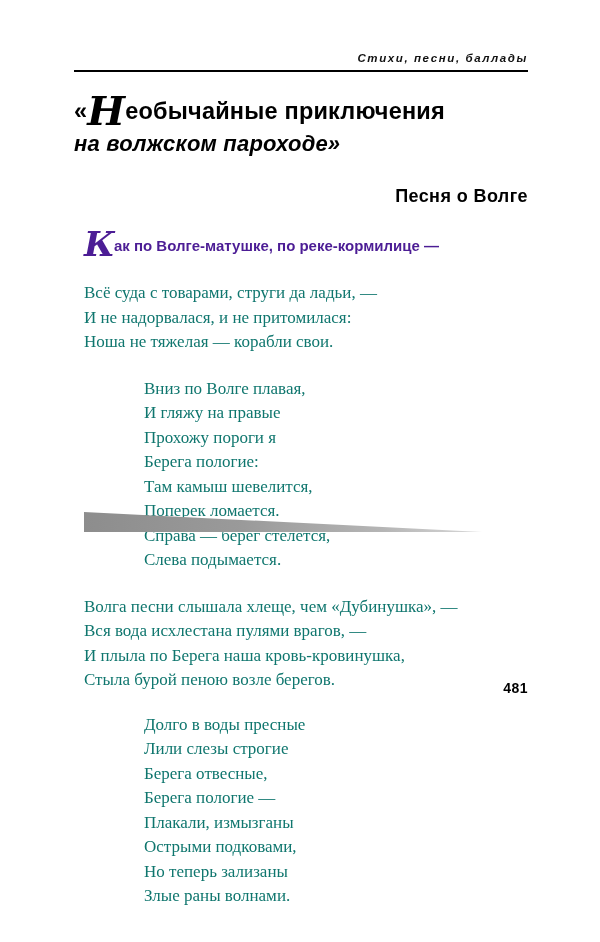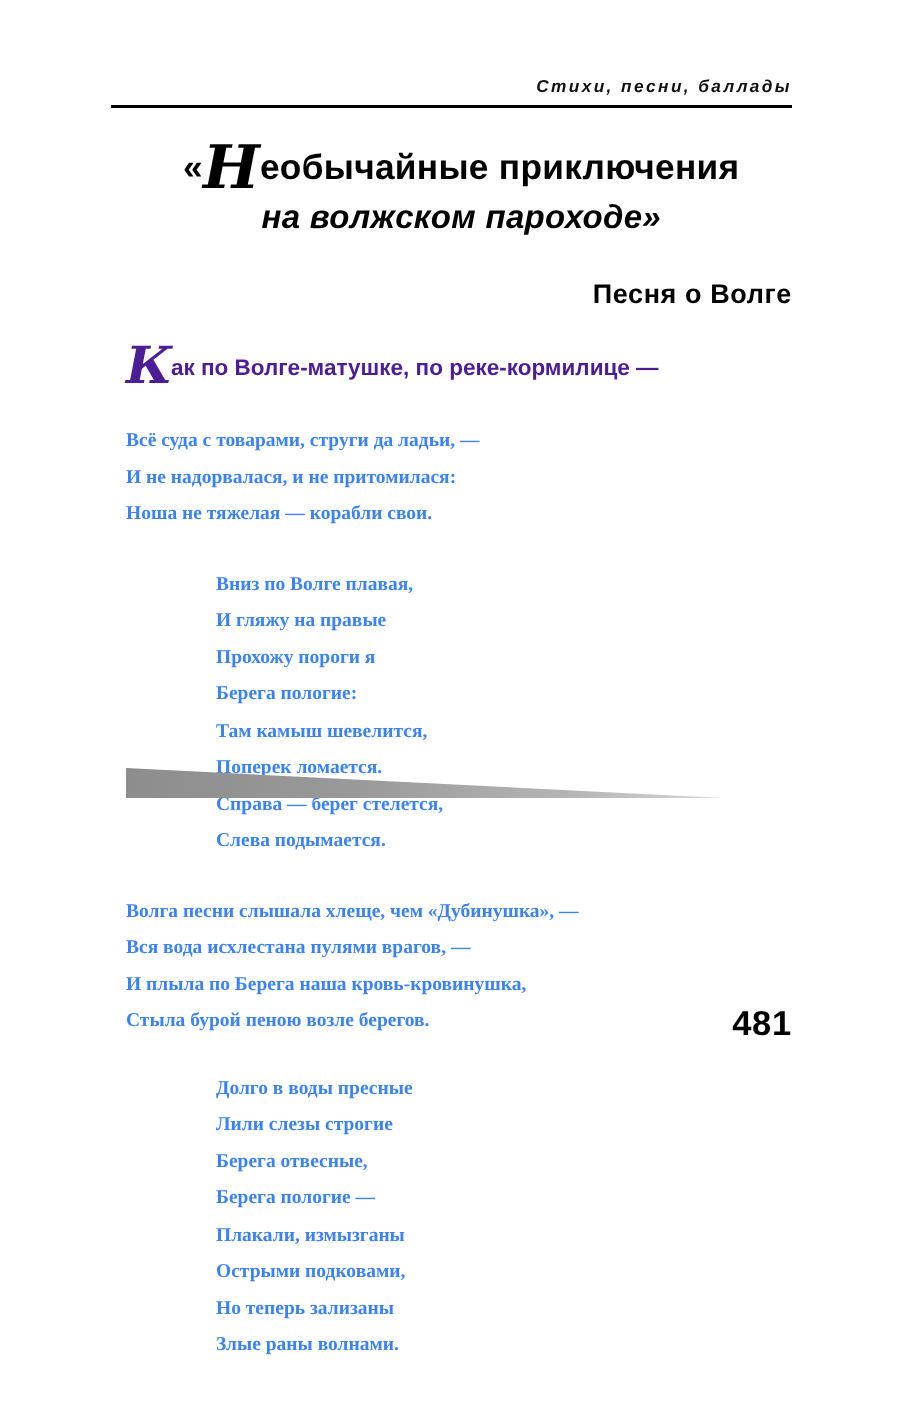--- a/index.html
+++ b/index.html
@@ -39,21 +39,21 @@
     margin-top: 6px;
     height: 2px;
     background: #000;
     width: 100%;
   }
   .title-block {
     position: absolute;
     top: 96px;
     left: 74px;
     right: 59px;
-    text-align: center;
+    text-align: left;
   }
   .title-line1 {
     font-family: "Liberation Sans", sans-serif;
     font-weight: bold;
     font-size: 23.5px;
     line-height: 30px;
     letter-spacing: 0.2px;
     white-space: nowrap;
   }
   .title-line2 {
@@ -111,43 +111,42 @@
   .fade-wedge {
     position: absolute;
     left: 0;
     top: 280px;
     width: 398px;
     height: 20px;
     background: linear-gradient(to right, #8d8d8d 0%, #9a9a9a 40%, #b5b5b5 75%, #d8d8d8 100%);
     clip-path: polygon(0 0, 100% 100%, 0 100%);
   }
   .stanza {
-    font-size: 13px;
+    font-size: 17px;
     line-height: 24.5px;
     font-family: "Liberation Serif", serif;
-    color: #3b82f6;
-    font-weight: bold;
+    color: #0f766e;
   }
   .stanza.flush {
     margin-left: 0;
   }
   .stanza.indent {
     margin-left: 60px;
   }
   .sp-1 { height: 22px; }
   .sp-2 { height: 22px; }
   .sp-3 { height: 22px; }
   .sp-4 { height: 20px; }
   .page-number {
     position: absolute;
     right: 72px;
     bottom: 56px;
     font-family: "Liberation Sans", sans-serif;
     font-weight: bold;
-    font-size: 23px;
+    font-size: 14px;
     letter-spacing: 0.5px;
   }
 </style>
 </head>
 <body>
 
 <div class="page">
 
   <div class="header">
     <div class="header-text">Стихи, песни, баллады</div>

